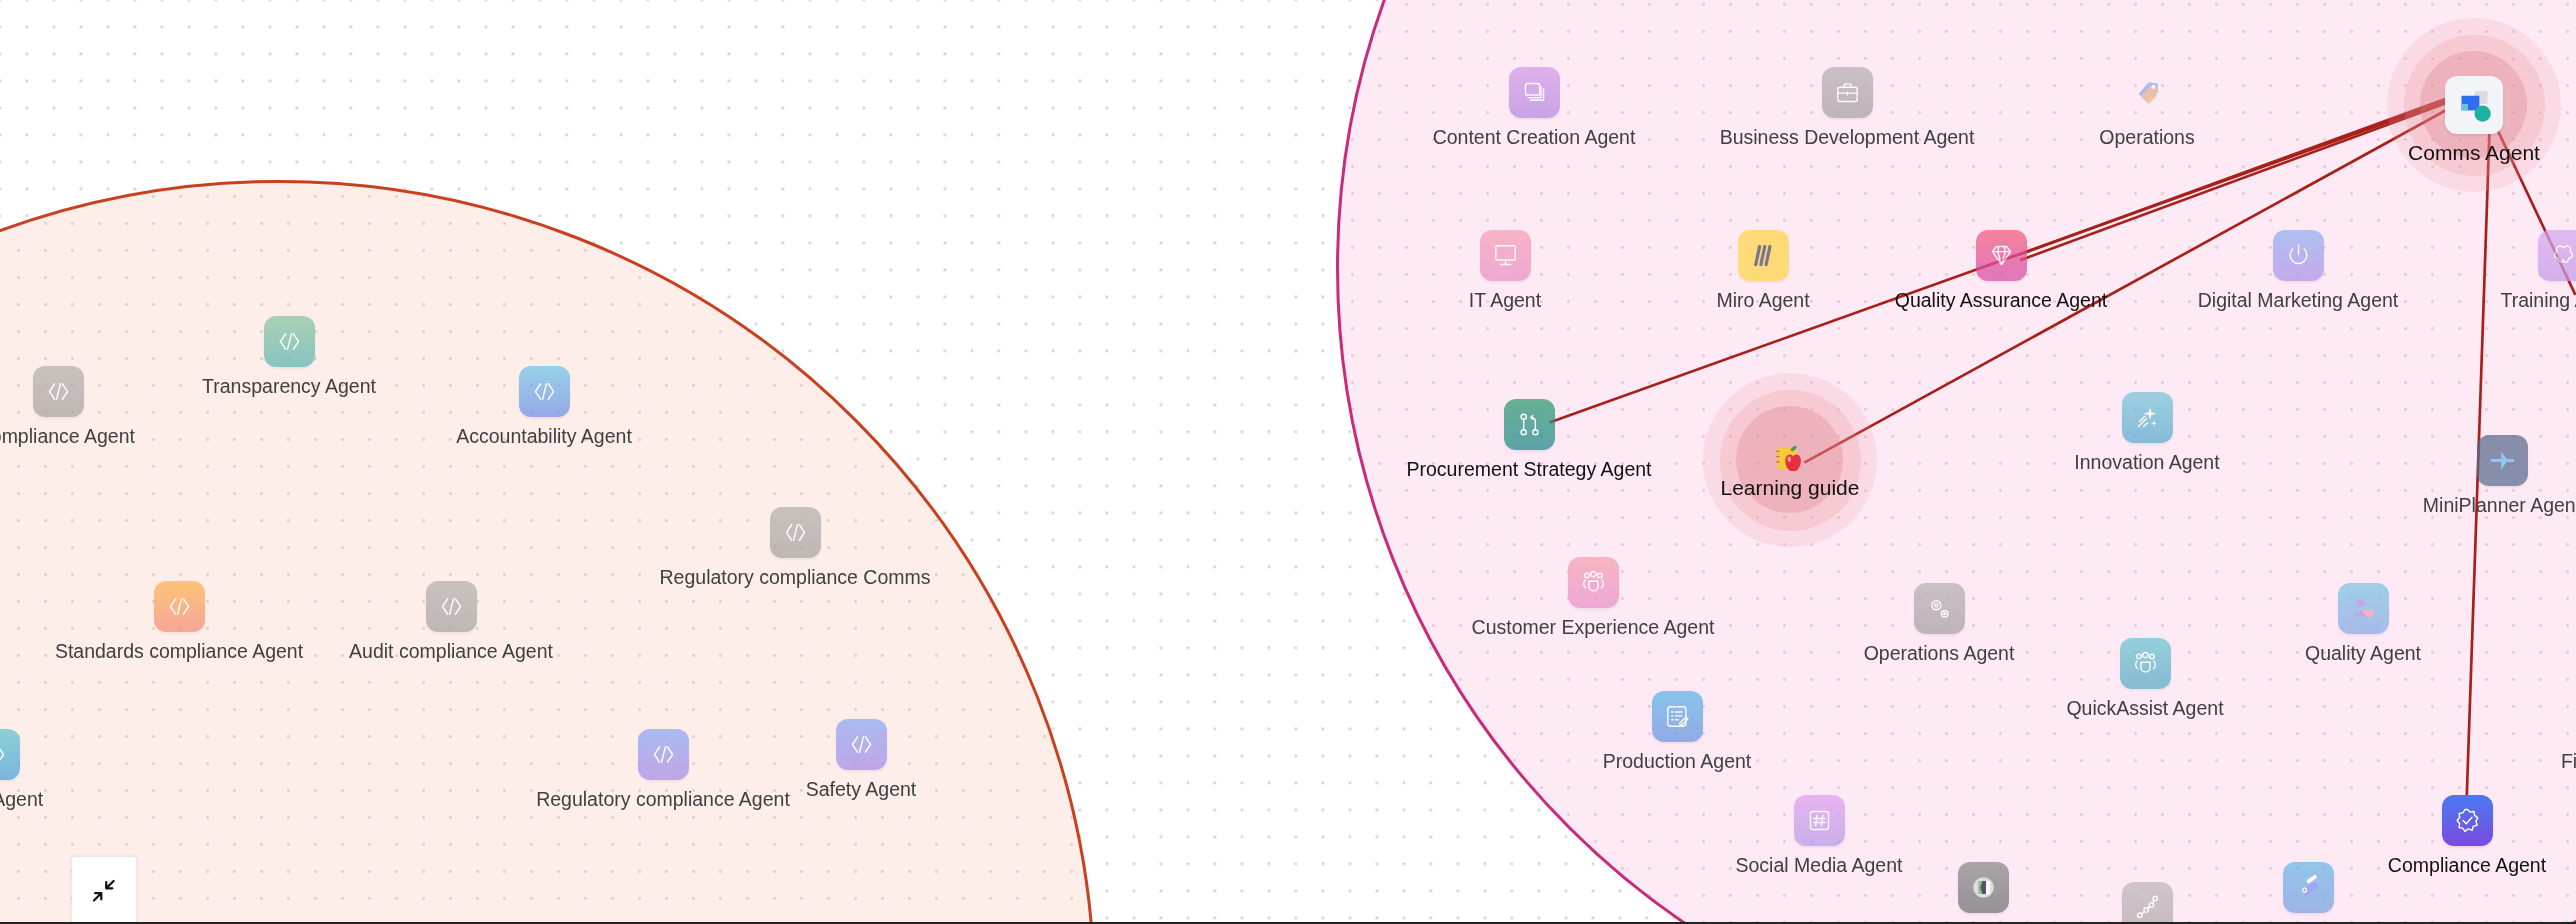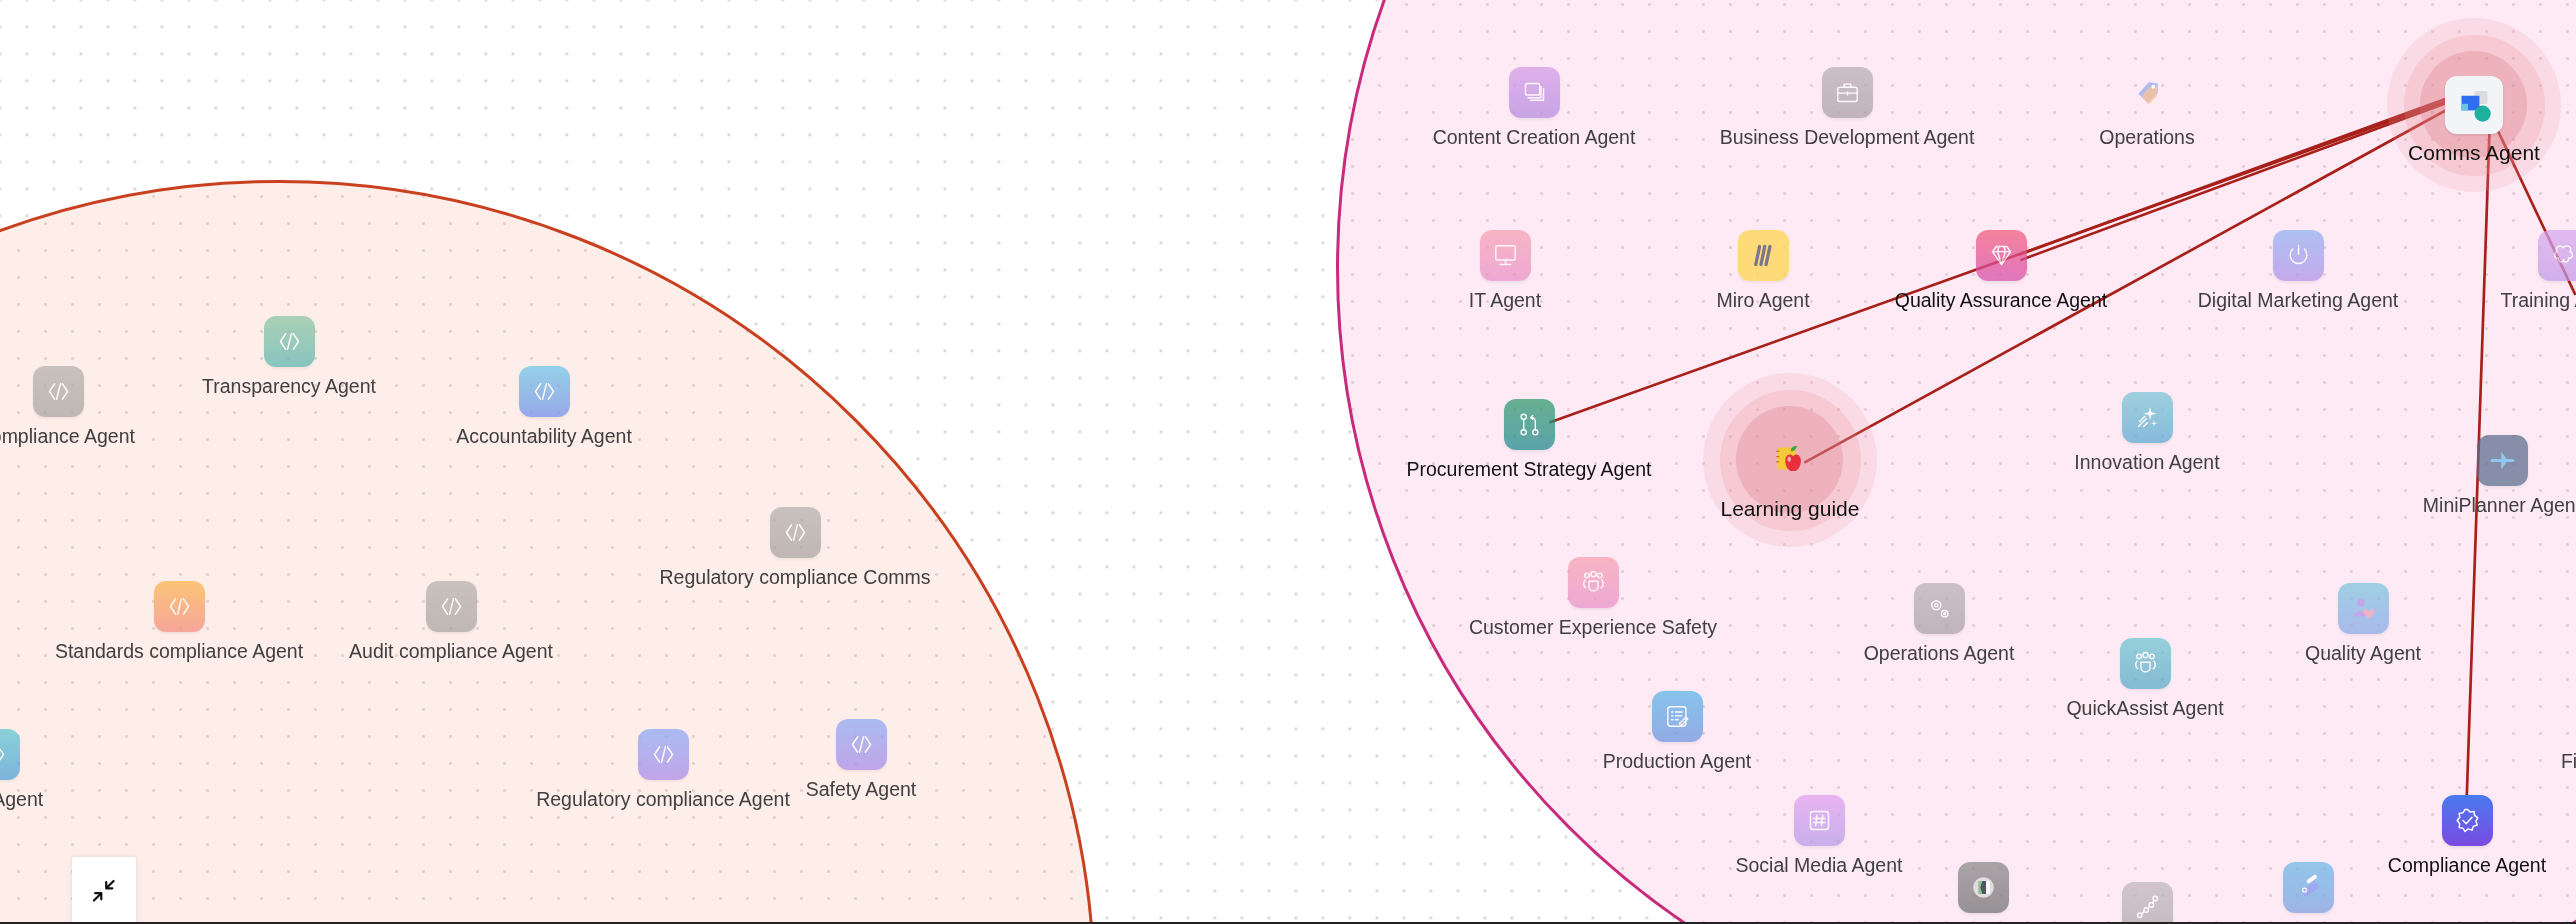--- a/index.html
+++ b/index.html
@@ -239,21 +239,21 @@
       </div>
       <div class="node" style="left: 1593px; top: 582px;">
         <div class="icon" style="background: linear-gradient(rgb(246, 160, 176), rgb(232, 144, 200));">
           <svg viewBox="0 0 48 48">
             <circle cx="14" cy="13" r="3.5" stroke="#fff" stroke-width="2.2" fill="none" stroke-linecap="round" stroke-linejoin="round"></circle>
             <circle cx="24" cy="11" r="4" stroke="#fff" stroke-width="2.2" fill="none" stroke-linecap="round" stroke-linejoin="round"></circle>
             <circle cx="34" cy="13" r="3.5" stroke="#fff" stroke-width="2.2" fill="none" stroke-linecap="round" stroke-linejoin="round"></circle>
             <path d="M17 22 H31 V30 A7 7 0 0 1 17 30 Z M11 20 C8 24 8 30 12 32 M37 20 C40 24 40 30 36 32" stroke="#fff" stroke-width="2.2" fill="none" stroke-linecap="round" stroke-linejoin="round"></path>
           </svg>
         </div>
-        <div class="label">Customer Experience Safety</div>
+        <div class="label">Customer Experience Agent</div>
       </div>
       <div class="node" style="left: 1939px; top: 608px;">
         <div class="icon" style="background: linear-gradient(rgb(184, 176, 181), rgb(168, 160, 166));">
           <svg viewBox="0 0 48 48">
             <circle cx="19" cy="19" r="7" stroke="#fff" stroke-width="2.2" fill="none" stroke-linecap="round" stroke-linejoin="round"></circle>
             <circle cx="19" cy="19" r="2.5" stroke="#fff" stroke-width="2.2" fill="none" stroke-linecap="round" stroke-linejoin="round"></circle>
             <circle cx="32" cy="32" r="5" stroke="#fff" stroke-width="2.2" fill="none" stroke-linecap="round" stroke-linejoin="round"></circle>
             <circle cx="32" cy="32" r="1.5" stroke="#fff" stroke-width="2.2" fill="none" stroke-linecap="round" stroke-linejoin="round"></circle>
           </svg>
         </div>
@@ -361,21 +361,21 @@
         <div class="halo halo-inner"></div>
         <div class="icon" style="background: transparent; box-shadow: none;">
           <svg viewBox="0 0 60 60" style="width: 39px; height: 39px;">
             <rect x="10" y="10" width="28" height="34" rx="3" fill="#f6c93a"></rect>
             <path d="M8 16 H13 M8 24 H13 M8 32 H13" stroke="#c07a20" stroke-width="2"></path>
             <path d="M30 14 Q34 6 40 8 Q38 14 32 16" fill="#3aa04a"></path>
             <path d="M22 30 C22 20 32 18 34 24 C36 18 46 20 46 30 C46 40 40 48 34 46 C28 48 22 40 22 30 Z" fill="#e8303a"></path>
             <ellipse cx="28" cy="28" rx="2.5" ry="4" fill="#ffb0b0"></ellipse>
           </svg>
         </div>
-        <div class="label" style="font-size: 21px; top: 37px;">Learning guide</div>
+        <div class="label" style="font-size: 21px; top: 16px;">Learning guide</div>
       </div>
     </div>
 
   <div class="collapse-btn" title="">
     <svg width="29.5" height="29.5" viewBox="0 0 24 24">
       <path d="M20 4 L14 10 M14 5 L14 10 L19 10" stroke="#111" stroke-width="1.8" fill="none" stroke-linecap="round" stroke-linejoin="round"></path>
       <path d="M4 20 L10 14 M5 14 L10 14 L10 19" stroke="#111" stroke-width="1.8" fill="none" stroke-linecap="round" stroke-linejoin="round"></path>
     </svg>
   </div>
   <div class="bottom-bar"></div>

